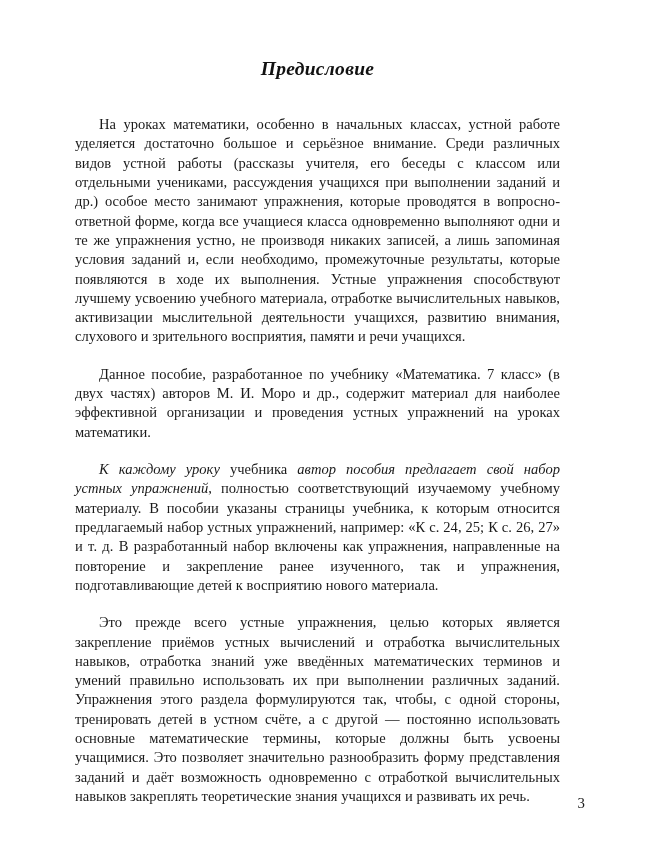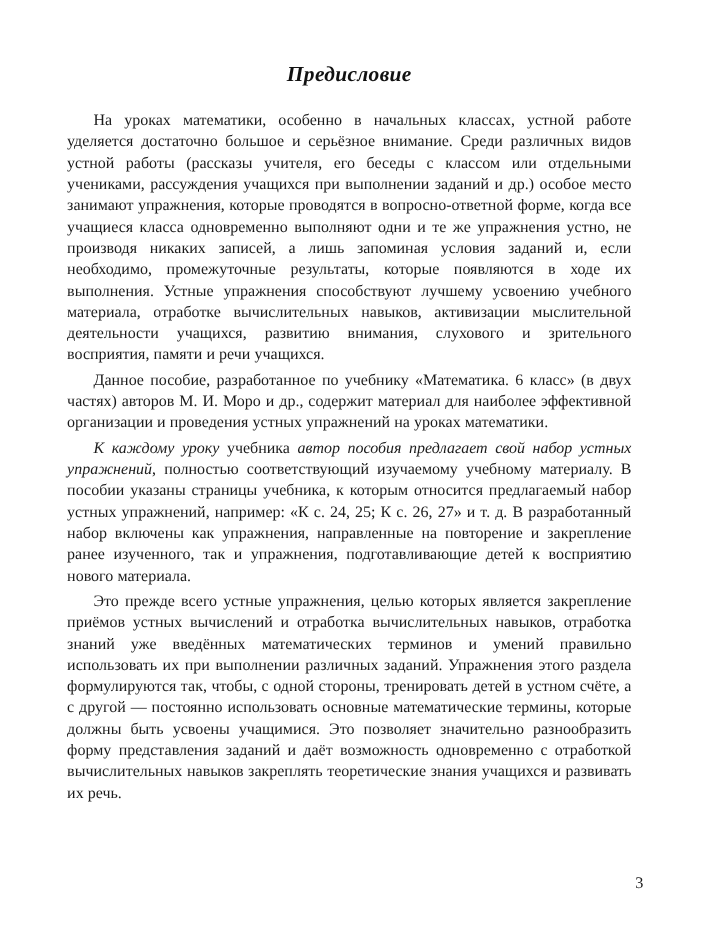--- a/index.html
+++ b/index.html
@@ -35,21 +35,21 @@
     letter-spacing: 0.3px;
     color: #111111;
   }
   .body-col {
     position: absolute;
     left: 57px;
     top: 97px;
     width: 521px;
   }
   p.para {
-    margin: 4px;
+    margin: 18px;
     padding: 0;
     text-align: justify;
     text-justify: inter-word;
     text-indent: 24px;
     font-size: 14.55px;
     line-height: 19.32px;
     hyphens: manual;
     word-spacing: 0.1px;
     color: #1a1a1a;
   }
@@ -69,21 +69,21 @@
 <body>
 
 <div class="page">
 
   <div class="page-title">Предисловие</div>
 
   <div class="body-col">
 
     <p class="para">На уроках математики, особенно в начальных классах, устной работе уделяется достаточно большое и серьёзное внимание. Среди различных видов устной работы (рассказы учителя, его беседы с классом или отдельными учениками, рассуждения учащихся при выполнении заданий и др.) особое место занимают упражнения, которые проводятся в вопросно-ответной форме, когда все учащиеся класса одновременно выполняют одни и те же упражнения устно, не производя никаких записей, а лишь запоминая условия заданий и, если необходимо, промежуточные результаты, которые появляются в ходе их выполнения. Устные упражнения способствуют лучшему усвоению учебного материала, отработке вычислительных навыков, активизации мыслительной деятельности учащихся, развитию внимания, слухового и зрительного восприятия, памяти и речи учащихся.</p>
 
-    <p class="para">Данное пособие, разработанное по учебнику «Математика. 6 класс» (в двух частях) авторов М. И. Моро и др., содержит материал для наиболее эффективной организации и проведения устных упражнений на уроках математики.</p>
+    <p class="para">Данное пособие, разработанное по учебнику «Математика. 7 класс» (в двух частях) авторов М. И. Моро и др., содержит материал для наиболее эффективной организации и проведения устных упражнений на уроках математики.</p>
 
     <p class="para"><em>К каждому уроку</em><span> учебника </span><em>автор пособия предлагает свой набор устных упражнений</em><span>, полностью соответствующий изучаемому учебному материалу. В пособии указаны страницы учебника, к которым относится предлагаемый набор устных упражнений, например: «К с. 24, 25; К с. 26, 27» и т. д. В разработанный набор включены как упражнения, направленные на повторение и закрепление ранее изученного, так и упражнения, подготавливающие детей к восприятию нового материала.</span></p>
 
 
     <p class="para">Это прежде всего устные упражнения, целью которых является закрепление приёмов устных вычислений и отработка вычислительных навыков, отработка знаний уже введённых математических терминов и умений правильно использовать их при выполнении различных заданий. Упражнения этого раздела формулируются так, чтобы, с одной стороны, тренировать детей в устном счёте, а с другой — постоянно использовать основные математические термины, которые должны быть усвоены учащимися. Это позволяет значительно разнообразить форму представления заданий и даёт возможность одновременно с отработкой вычислительных навыков закреплять теоретические знания учащихся и развивать их речь.</p>
 
 
   </div>
 
   <div class="page-number">3</div>

